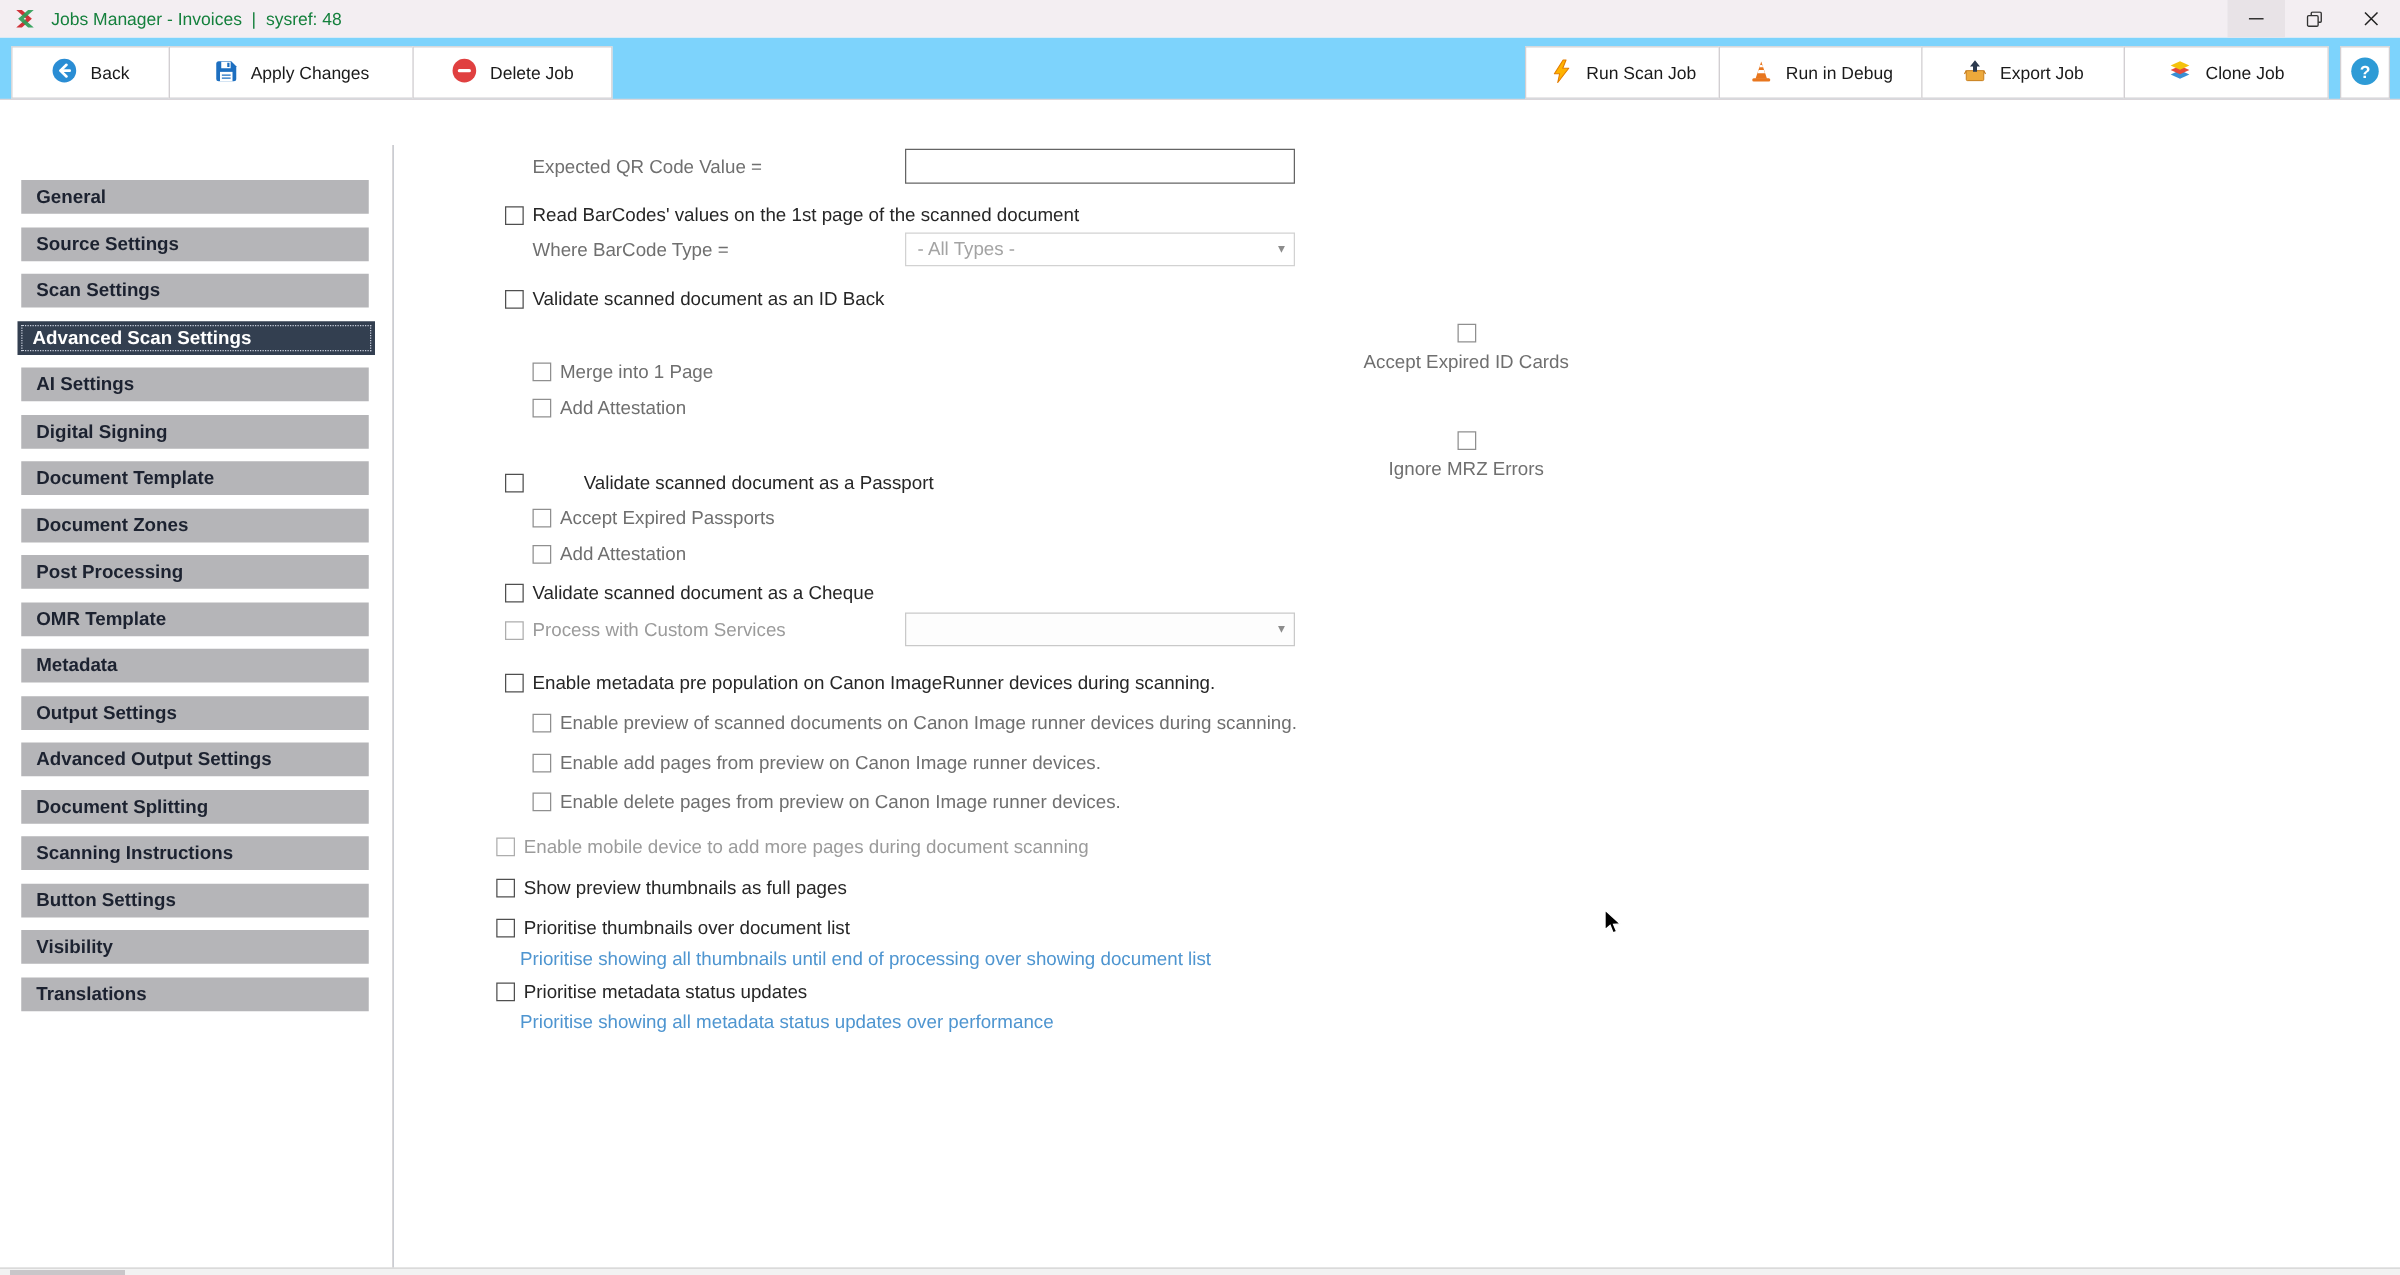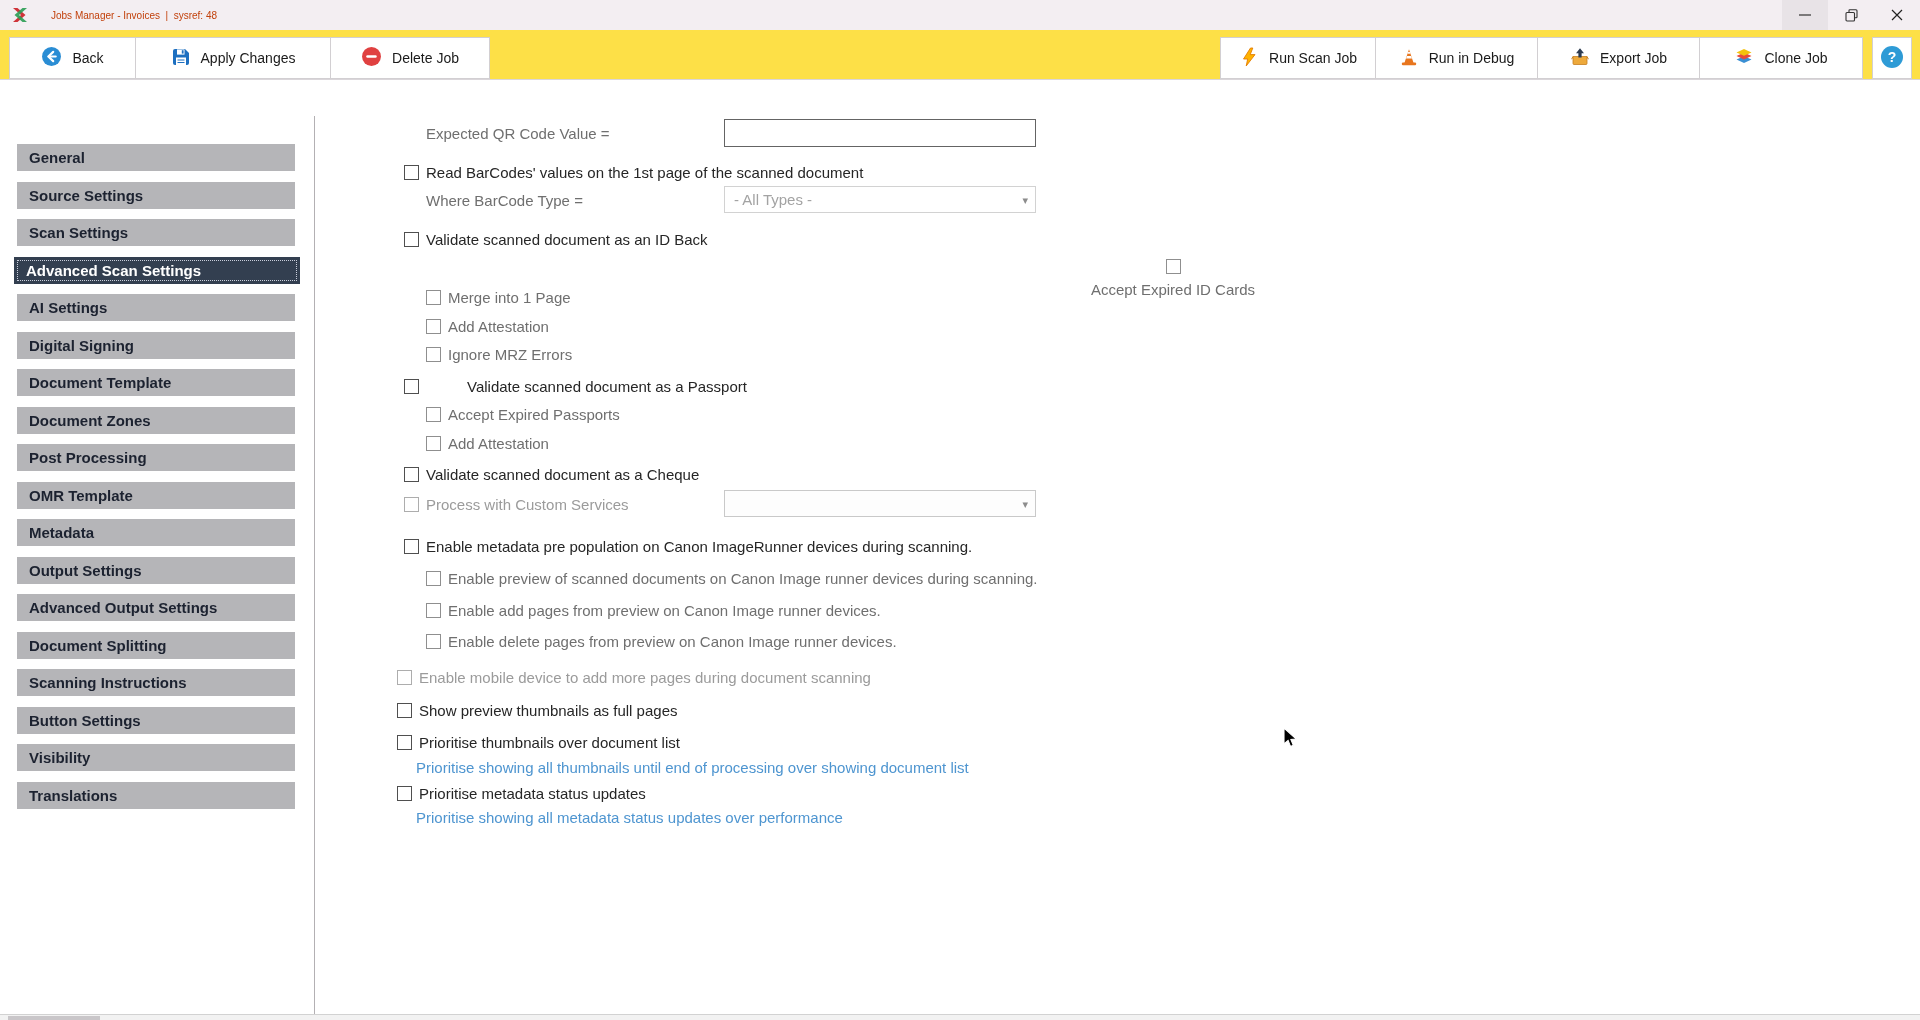--- a/index.html
+++ b/index.html
@@ -8,28 +8,28 @@
     width:1920px; height:1020px;
     font-family:"Liberation Sans", sans-serif;
     background:#fff; position:relative; overflow:hidden;
   }
 
   
   .titlebar {
     height:30px; background:#f3eef2; display:flex; align-items:center; position:relative;
   }
   .app-icon { margin-left:10px; display:flex; }
-  .win-title { font-size:10px; color:#c2410c; margin-left:21px; white-space:pre; }
+  .win-title { font-size:14px; color:#15803d; margin-left:11px; white-space:pre; }
   .win-controls { margin-left:auto; display:flex; height:30px; }
   .win-btn { width:46px; height:30px; display:flex; align-items:center; justify-content:center; }
   .win-btn.minimize { background:#e8e3e7; }
 
   
   .toolbar {
-    height:50px; background:#fde047; border-bottom:1px solid #dad6da;
+    height:50px; background:#7dd3fc; border-bottom:1px solid #dad6da;
     display:flex; align-items:flex-start; padding:7px 8px 0 9px;
   }
   .tb-btn {
     height:42px; background:#fff; border:1px solid #d2cfd2; margin-left:-1px;
     display:inline-flex; align-items:center; justify-content:center; gap:10px;
     font-size:14px; color:#1a1a1a; cursor:default;
   }
   .tb-btn:first-child { margin-left:0; }
   .tb-right { margin-left:auto; display:flex; }
   .tb-help { width:40px; margin-left:9px; }
@@ -243,21 +243,21 @@
         <span class="lab">Accept Expired ID Cards</span>
       </div>
       <div class="row checkbox sub" style="margin-top: 10px; padding-left: 111px;">
         <span class="cb"></span>
         <span class="lab">Merge into 1 Page</span>
       </div>
       <div class="row checkbox sub" style="margin-top: 10px; padding-left: 111px;">
         <span class="cb"></span>
         <span class="lab">Add Attestation</span>
       </div>
-      <div class="row checkbox sub" style="margin-top: 9px; padding-left: 111px;">
+      <div class="row checkbox sub" style="margin-top: 9px; padding-left: 111px; flex-direction: column;">
         <span class="cb"></span>
         <span class="lab">Ignore MRZ Errors</span>
       </div>
       <div class="row checkbox dark" style="margin-top: 13px; padding-left: 89px; gap: 48px;">
         <span class="cb"></span>
         <span class="lab">Validate scanned document as a Passport</span>
       </div>
       <div class="row checkbox sub" style="margin-top: 9px; padding-left: 111px;">
         <span class="cb"></span>
         <span class="lab">Accept Expired Passports</span>

